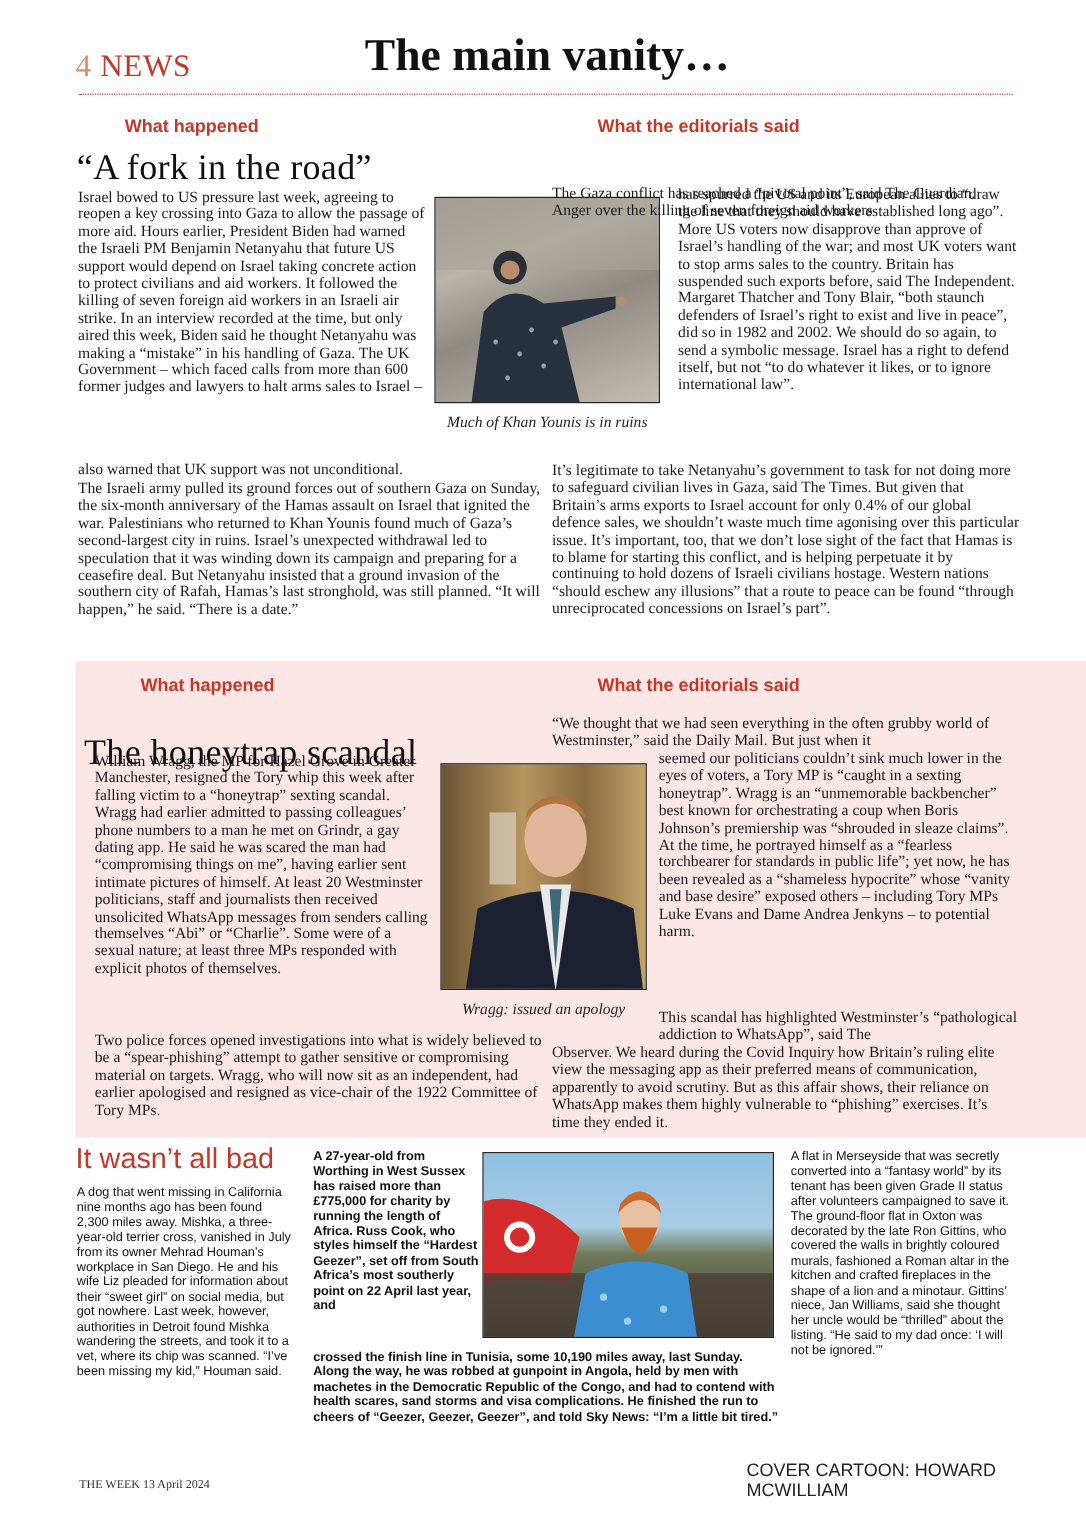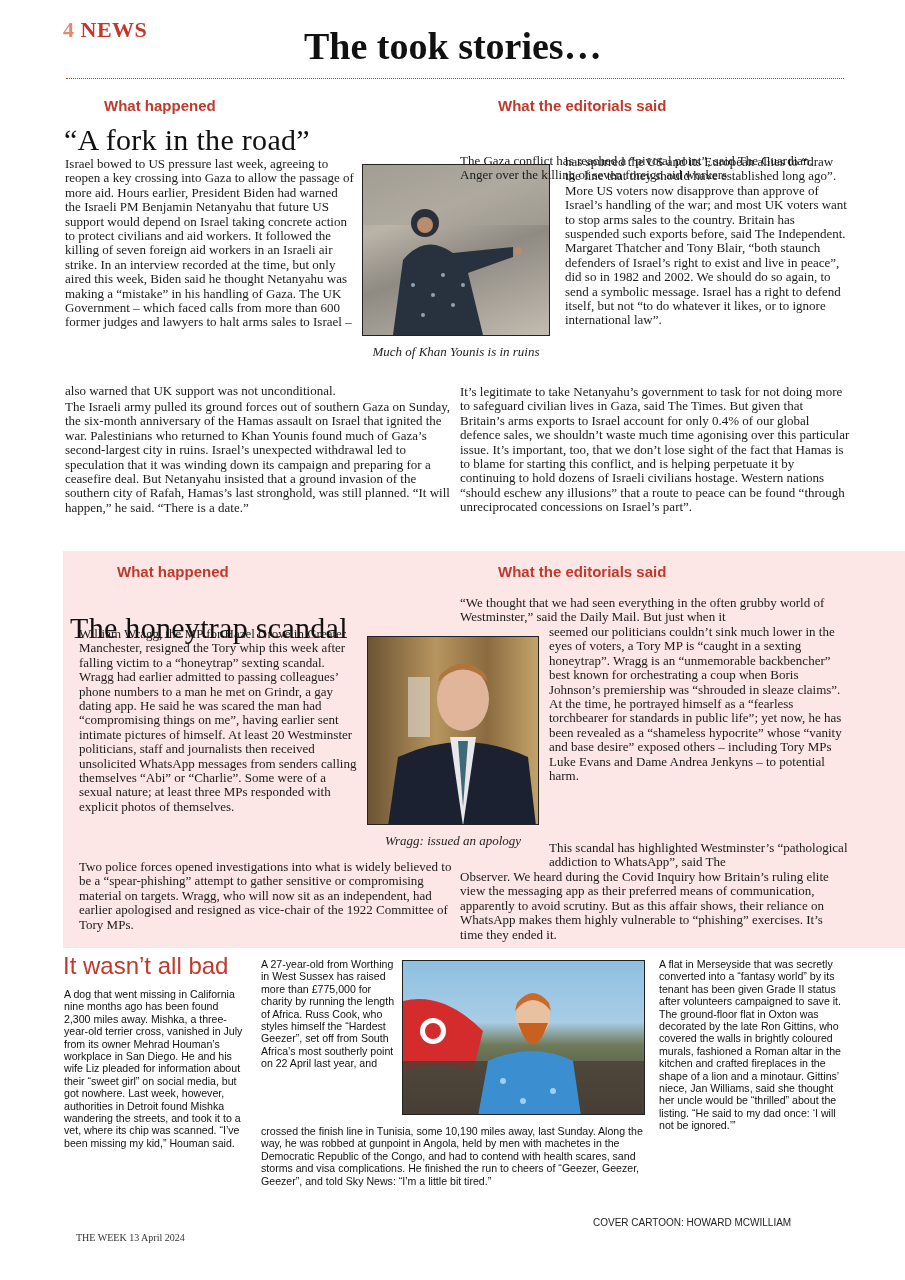--- a/index.html
+++ b/index.html
@@ -2,50 +2,50 @@
 <html><head>
 <meta charset="utf-8">
 <style>
   * { margin:0; padding:0; box-sizing:border-box; }
   html, body { width:905px; height:1280px; background:#ffffff; overflow:hidden; }
   body { position:relative; font-family:"Liberation Serif","DejaVu Serif",serif; color:#1a1a1a; }
 
   .abs { position:absolute; }
 
   
-  .section-label { left:63px; top:17px; font-size:22px; font-weight:bold; color:#c0392b; letter-spacing:0.5px; }
+  .section-label { left:63px; top:40px; font-size:26px; font-weight:normal; color:#c0392b; letter-spacing:0.5px; }
   .section-label .num { color:#e08a6e; }
   .page-title { left:304px; top:24px; font-size:38px; font-weight:bold; color:#111; }
   .dotted-rule { left:66px; top:78px; width:778px; height:0; border-top:1.5px dotted #c0392b; }
 
   .kicker { font-family:"Liberation Sans","DejaVu Sans",sans-serif; font-weight:bold; font-size:15px; color:#c0392b;margin-left:38px; }
   .headline { font-size:30px; color:#111; line-height:1; letter-spacing:0.3px; }
 
   .body { font-size:13px; line-height:14.4px; color:#1a1a1a; }
   .caption { font-style:italic; font-size:13px; color:#222; text-align:center; }
 
   .photo { border:1.5px solid #222; overflow:hidden; }
 
   .pink-band { left:63px; top:551px; width:842px; height:397px; background:#fde6e6; }
 
   .sans-body { font-family:"Liberation Sans","DejaVu Sans",sans-serif; font-size:10.6px; line-height:12.4px; color:#111; }
-  .sans-bold { font-weight:normal; }
+  .sans-bold { font-weight:bold; }
   .section-heading { font-family:"Liberation Sans","DejaVu Sans",sans-serif; font-size:24px; color:#c0392b; }
 
-  .footer-left { left:76px; top:1232px; font-size:10px; color:#333; }
-  .footer-right { left:593px; top:1217px; font-family:"Liberation Sans","DejaVu Sans",sans-serif; font-size:10px; color:#222; }
+  .footer-left { left:66px; top:1232px; font-size:10px; color:#333; }
+  .footer-right { left:622px; top:1217px; font-family:"Liberation Sans","DejaVu Sans",sans-serif; font-size:15px; color:#222; }
 </style>
 </head>
 <body>
 
 <div class="abs section-label">
   <span class="num">4</span>
   <span>NEWS</span>
 </div>
-<div class="abs page-title">The took stories…</div>
+<div class="abs page-title">The main vanity…</div>
 <div class="abs dotted-rule"></div>
 
 <div class="abs kicker" style="left:66px;top:97px;">What happened</div>
 <div class="abs headline" style="left:64px;top:125px;">“A fork in the road”</div>
 <div class="abs body" style="left:65px;top:157px;width:290px;">Israel bowed to US pressure last week, agreeing to reopen a key crossing into Gaza to allow the passage of more aid. Hours earlier, President Biden had warned the Israeli PM Benjamin Netanyahu that future US support would depend on Israel taking concrete action to protect civilians and aid workers. It followed the killing of seven foreign aid workers in an Israeli air strike. In an interview recorded at the time, but only aired this week, Biden said he thought Netanyahu was making a “mistake” in his handling of Gaza. The UK Government – which faced calls from more than 600 former judges and lawyers to halt arms sales to Israel –</div>
 <div class="abs body" style="left:65px;top:384px;width:330px;">also warned that UK support was not unconditional.</div>
 <div class="abs body" style="left:65px;top:400px;width:390px;">The Israeli army pulled its ground forces out of southern Gaza on Sunday, the six-month anniversary of the Hamas assault on Israel that ignited the war. Palestinians who returned to Khan Younis found much of Gaza’s second-largest city in ruins. Israel’s unexpected withdrawal led to speculation that it was winding down its campaign and preparing for a ceasefire deal. But Netanyahu insisted that a ground invasion of the southern city of Rafah, Hamas’s last stronghold, was still planned. “It will happen,” he said. “There is a date.”</div>
 
 <div class="abs photo" style="left:362px;top:164px;width:188px;height:172px;background:linear-gradient(160deg,#9a958c 0%,#b9b3a8 30%,#8f8a82 55%,#c2bcb1 100%);">
   <svg width="188" height="172" viewBox="0 0 188 172">

